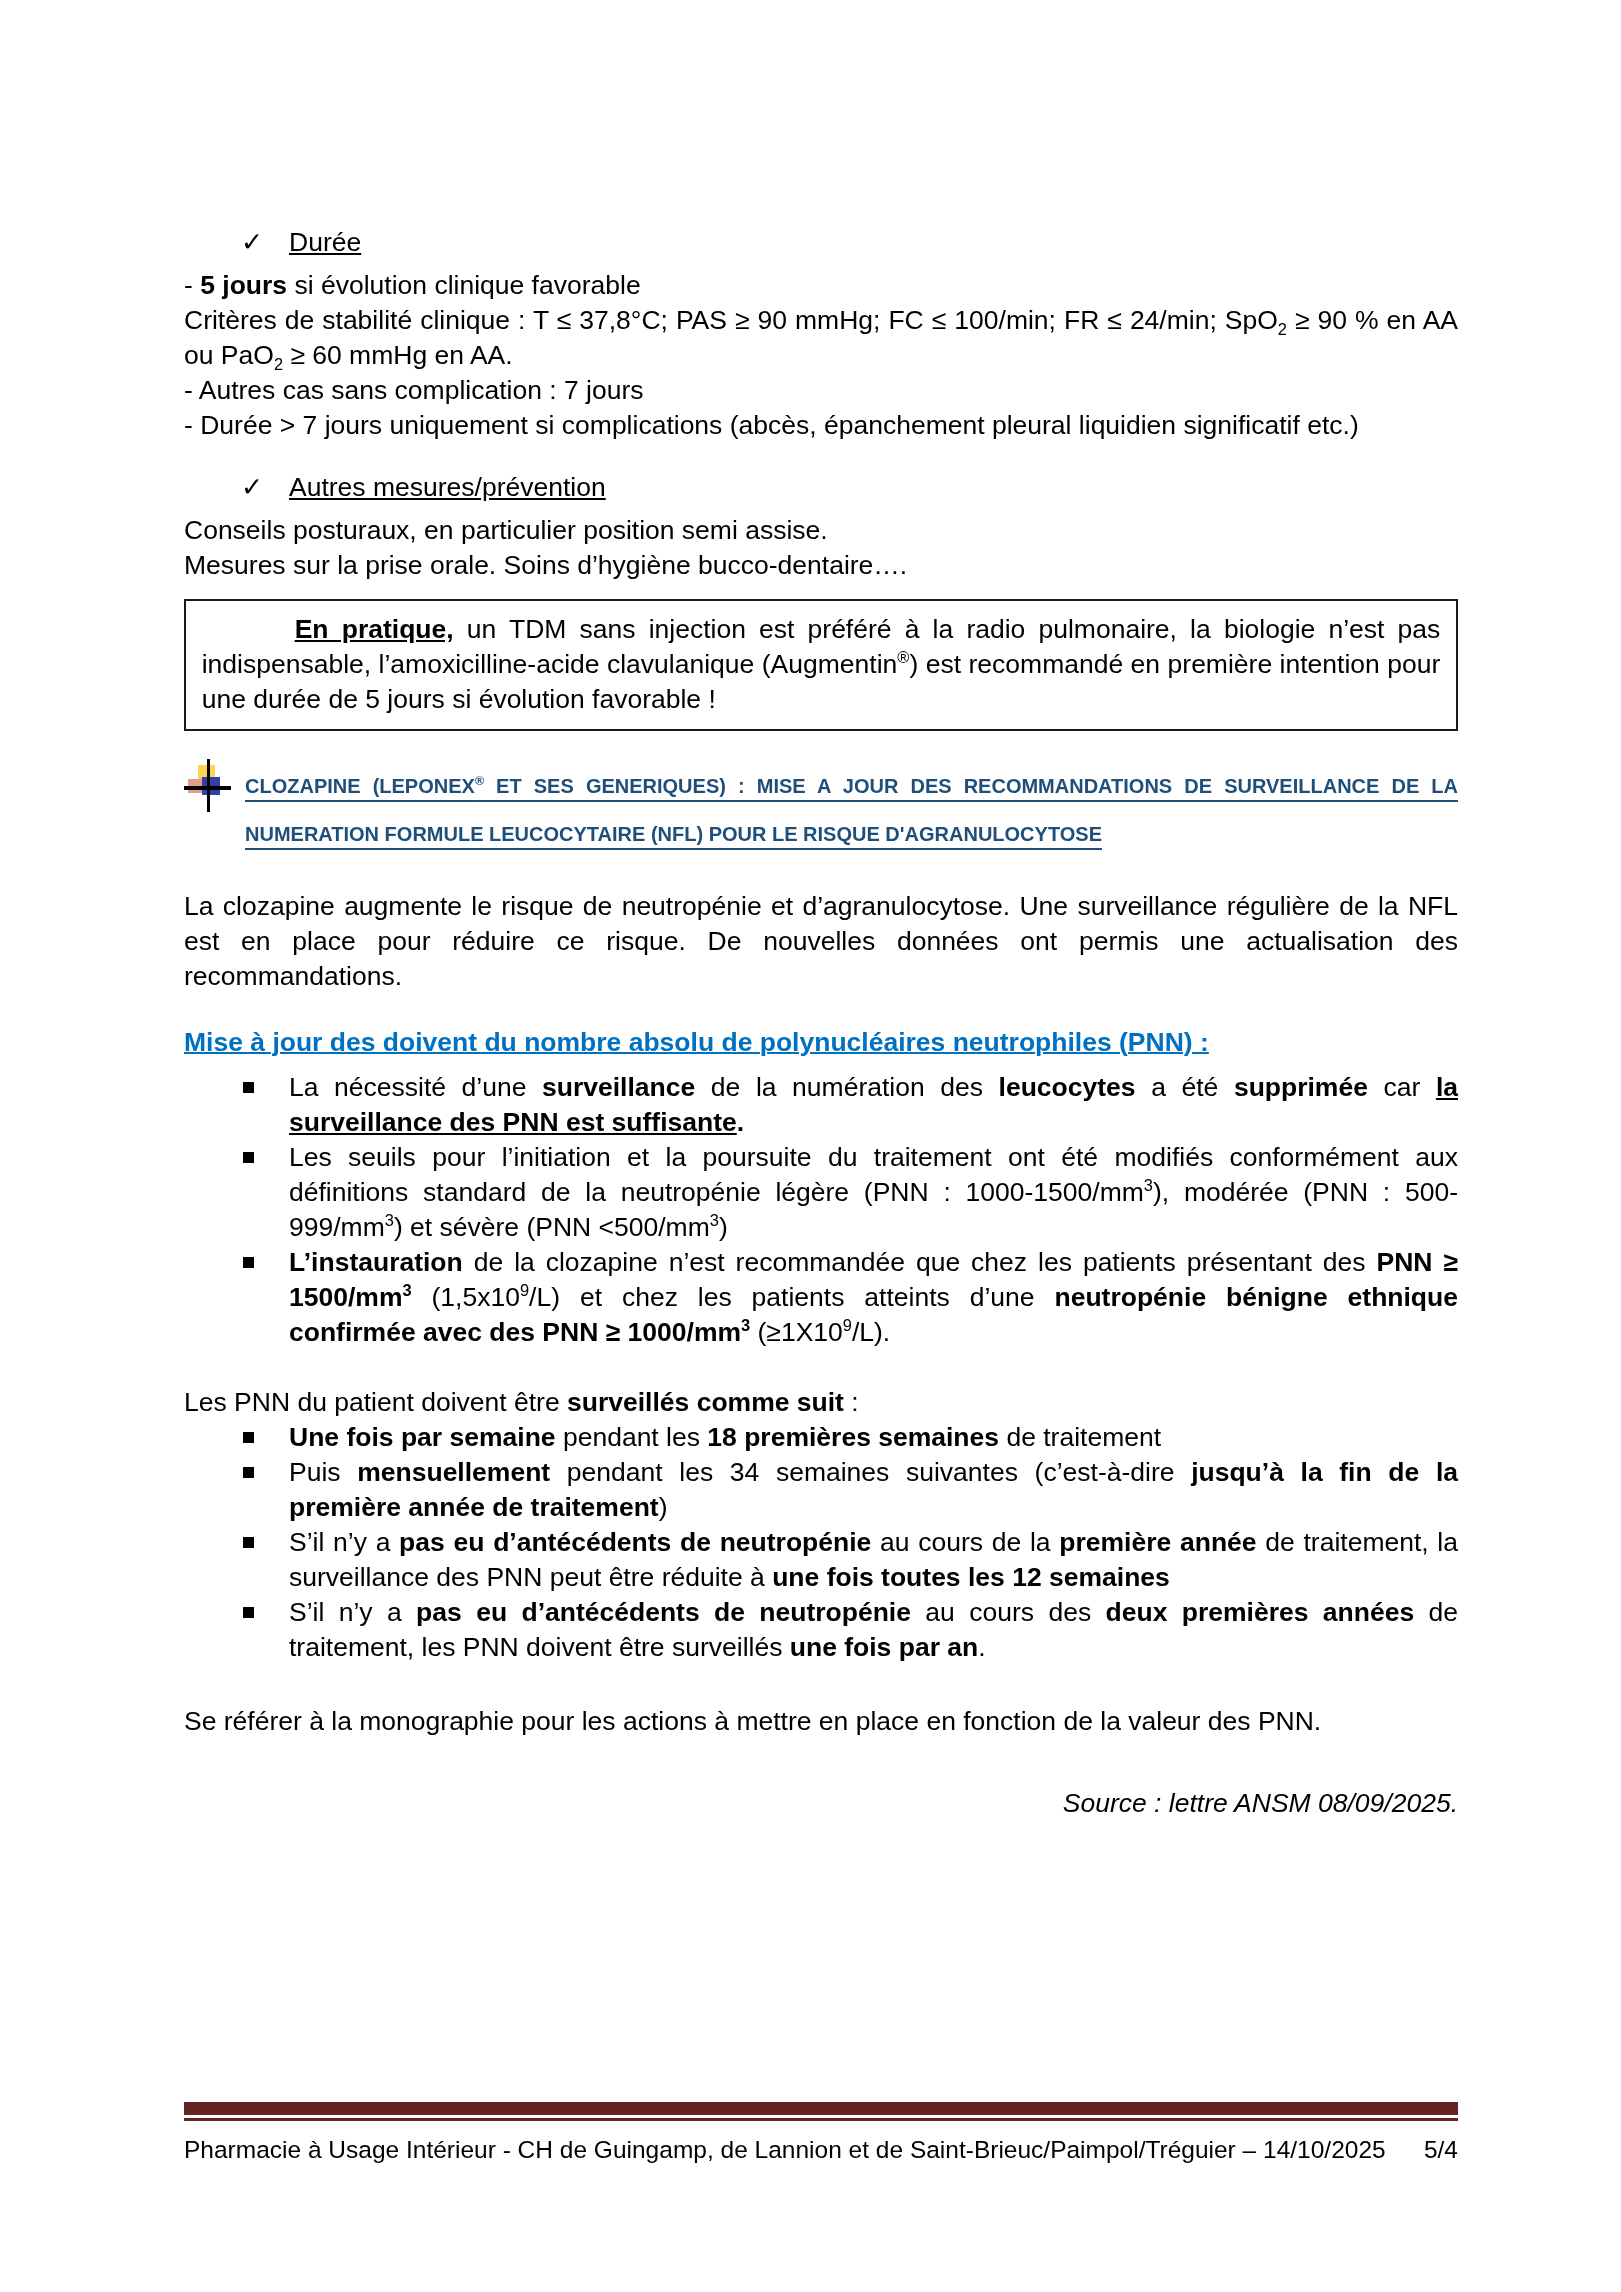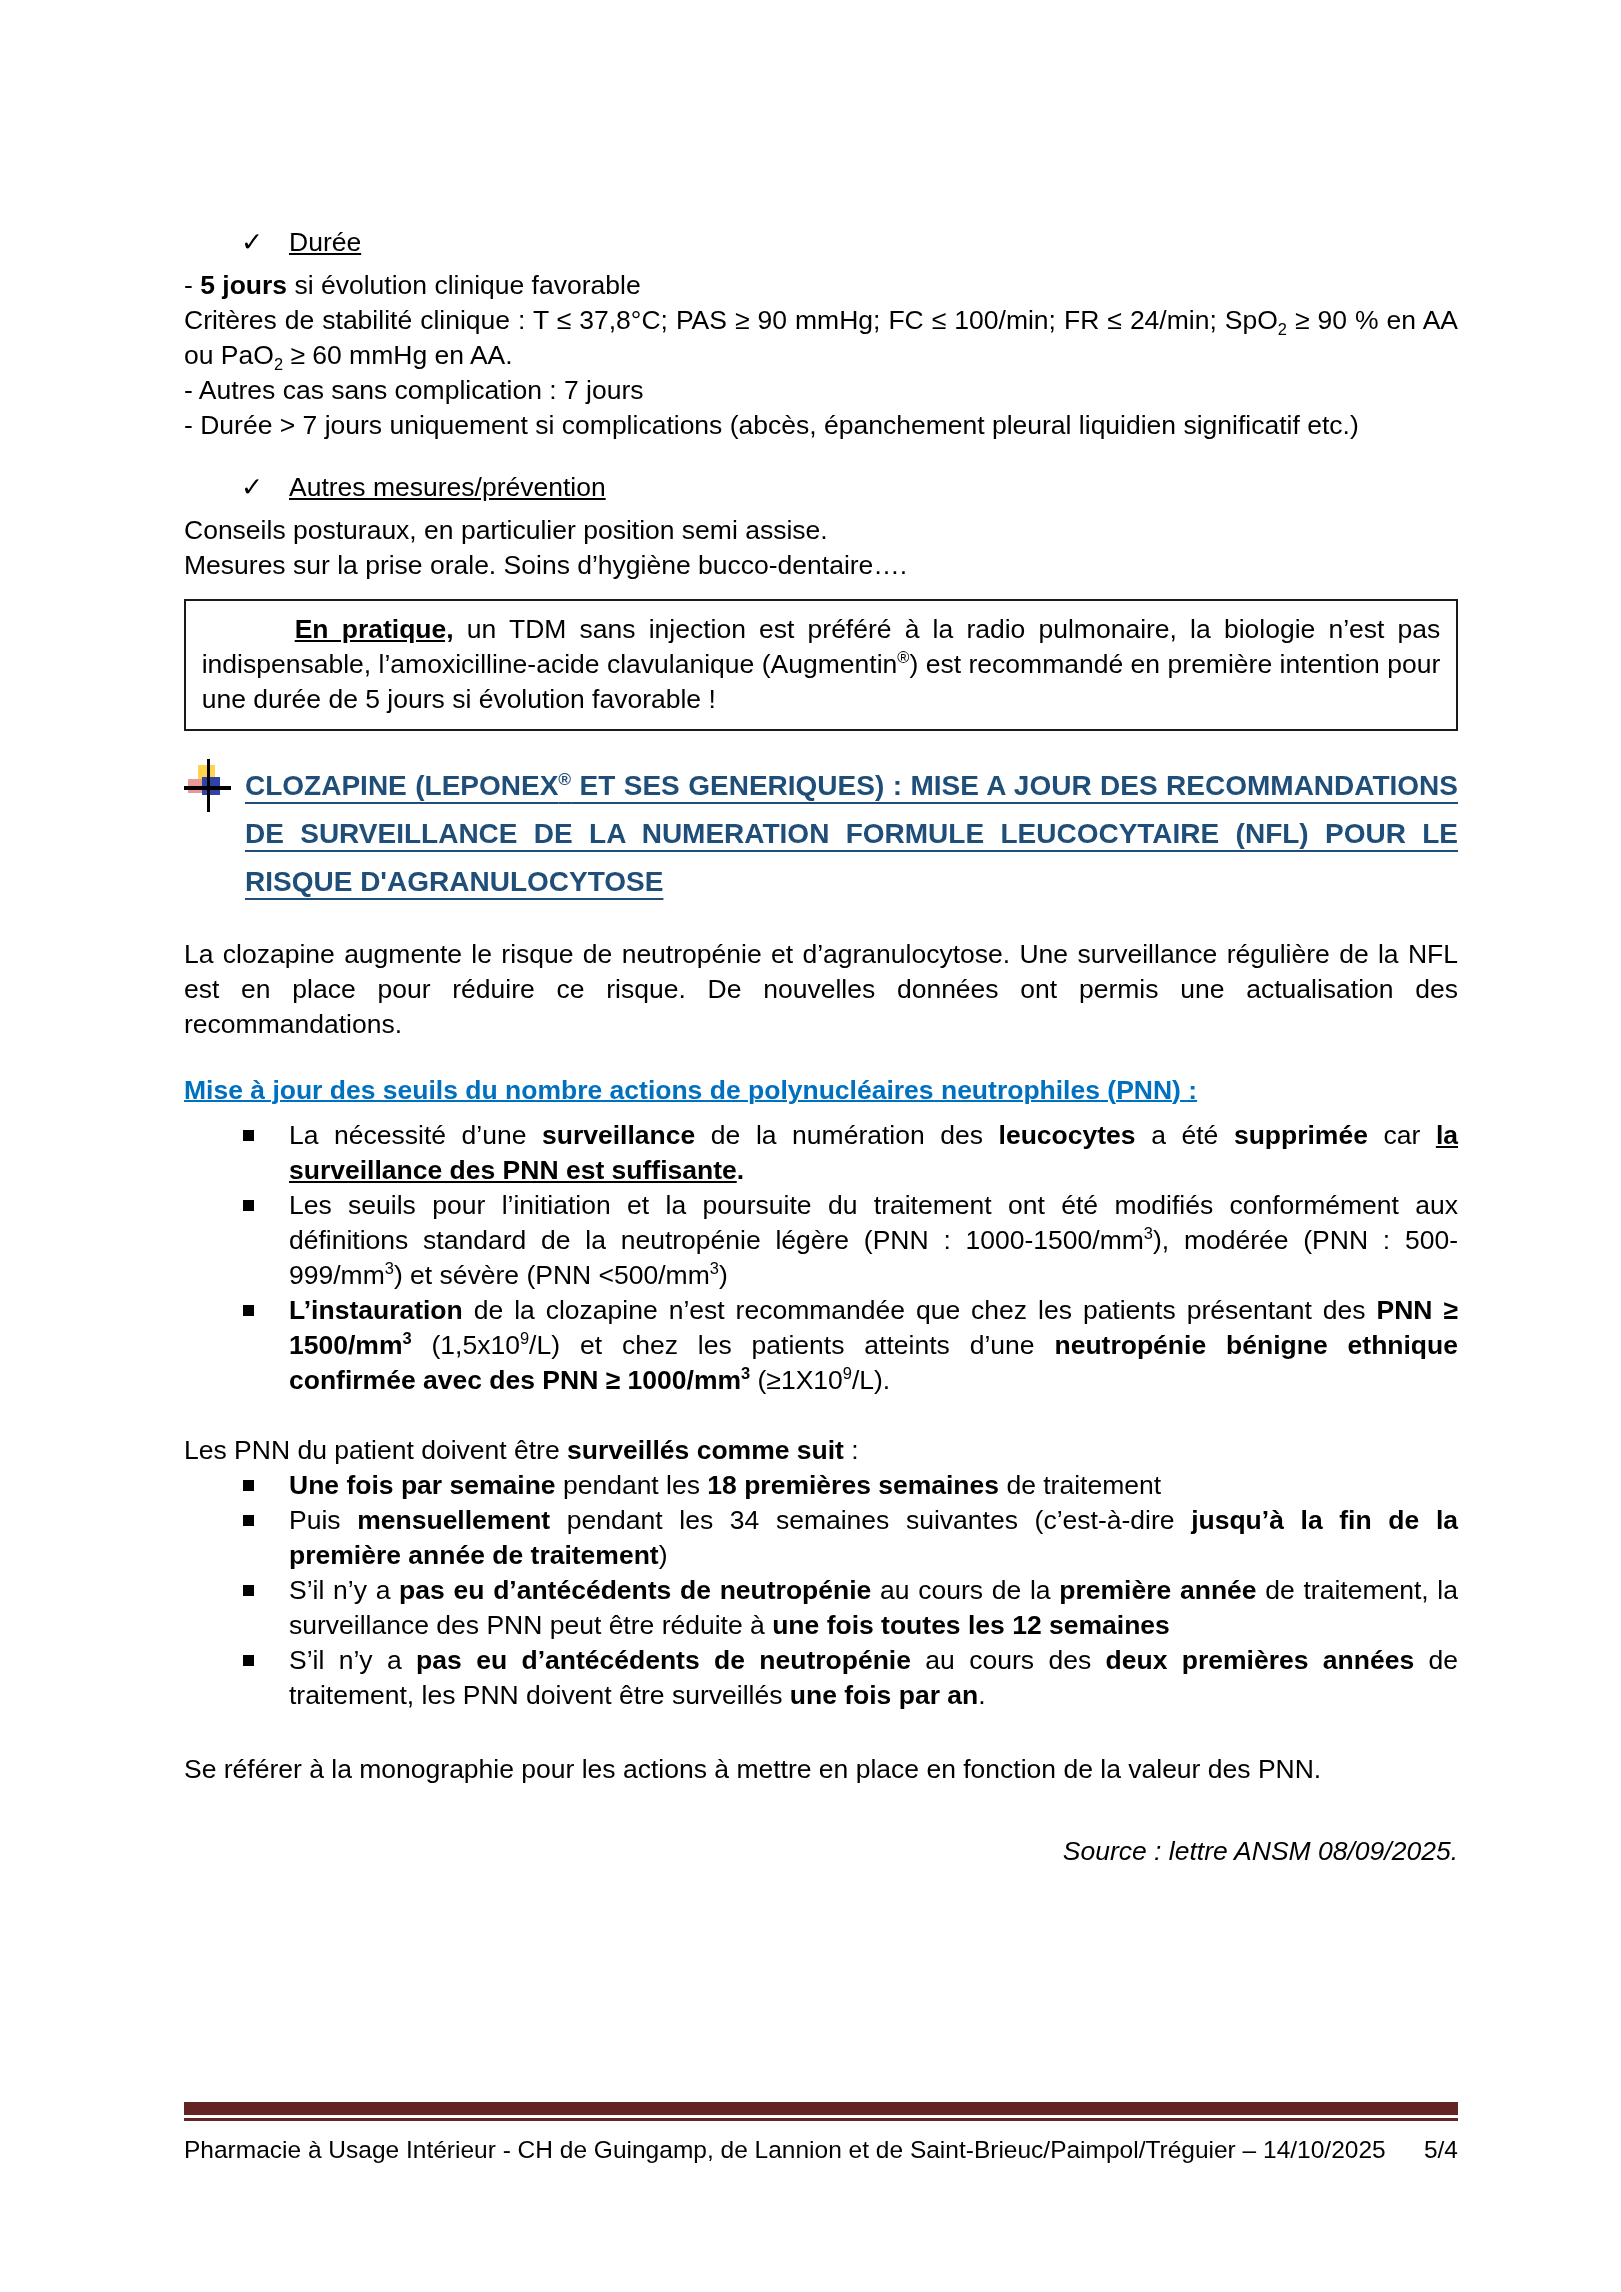--- a/index.html
+++ b/index.html
@@ -21,21 +21,21 @@
   .para{margin:0;}
   .justify{text-align:justify;}
   .check{position:relative;padding-left:105px;margin-bottom:7.8px;}
   .checkmark{position:absolute;left:57px;top:0;}
   .check-label{text-decoration:underline;}
   .box{border:2px solid #1a1a1a;padding:11.8px 15.7px;margin-top:0;}
   .box .para{text-indent:93px;}
   .source{text-align:right;font-style:italic;margin-top:7.8px;}
   .heading-wrap{position:relative;padding-left:61px;}
   .heading-text{
-    color:#1F4E79;font-weight:bold;font-size:28px;line-height:48px;
+    color:#1F4E79;font-weight:bold;font-size:20px;line-height:48px;
     text-align:justify;text-decoration:underline;
     text-decoration-thickness:2px;text-underline-offset:6.9px;
   }
   .h-icon{position:absolute;left:0;top:2.9px;width:49px;height:51px;}
   .h-icon .sq-yellow{position:absolute;left:13.7px;top:0;width:17.6px;height:15.7px;background:#FFD34D;}
   .h-icon .sq-pink{position:absolute;left:3.9px;top:13.7px;width:13.7px;height:13.7px;background:#E89B94;}
   .h-icon .sq-blue{position:absolute;left:17.6px;top:11.8px;width:18.6px;height:17.6px;background:#3142A6;}
   .h-icon .bar-v{position:absolute;left:22.5px;top:-5.9px;width:3.9px;height:53px;background:#000;}
   .h-icon .bar-h{position:absolute;left:0;top:20.6px;width:47px;height:3.9px;background:#000;}
   .subheading{
@@ -76,21 +76,21 @@
           <i class="sq-pink"></i>
           <i class="sq-blue"></i>
           <i class="bar-v"></i>
           <i class="bar-h"></i>
         </span>
         <div class="heading-text"><span>CLOZAPINE (LEPONEX</span><span class="sup">®</span><span> ET SES GENERIQUES) : MISE A JOUR DES RECOMMANDATIONS DE SURVEILLANCE DE LA NUMERATION FORMULE LEUCOCYTAIRE (NFL) POUR LE RISQUE D'AGRANULOCYTOSE</span></div>
       </div>
       <div class="sp-md"></div>
       <div class="para justify"><span>La clozapine augmente le risque de neutropénie et d’agranulocytose. Une surveillance régulière de la NFL est en place pour réduire ce risque. De nouvelles données ont permis une actualisation des recommandations.</span></div>
       <div class="sp-md"></div>
-      <div class="subheading"><span>Mise à jour des seuils du nombre actions de polynucléaires neutrophiles (PNN) :</span></div>
+      <div class="subheading"><span>Mise à jour des doivent du nombre absolu de polynucléaires neutrophiles (PNN) :</span></div>
       <div class="bullet"><span class="sq"></span><span>La nécessité d’une </span><span class="b">surveillance</span><span> de la numération des </span><span class="b">leucocytes</span><span> a été </span><span class="b">supprimée</span><span> car </span><span class="b u">la surveillance des PNN est suffisante</span><span class="b">.</span></div>
       <div class="bullet"><span class="sq"></span><span>Les seuils pour l’initiation et la poursuite du traitement ont été modifiés conformément aux définitions standard de la neutropénie légère (PNN : 1000-1500/mm</span><span class="sup">3</span><span>), modérée (PNN : 500-999/mm</span><span class="sup">3</span><span>) et sévère (PNN &lt;500/mm</span><span class="sup">3</span><span>)</span></div>
       <div class="bullet"><span class="sq"></span><span class="b">L’instauration</span><span> de la clozapine n’est recommandée que chez les patients présentant des </span><span class="b">PNN ≥ 1500/mm</span><span class="b sup">3</span><span> (1,5x10</span><span class="sup">9</span><span>/L) et chez les patients atteints d’une </span><span class="b">neutropénie bénigne ethnique confirmée avec des PNN ≥ 1000/mm</span><span class="b sup">3</span><span> (≥1X10</span><span class="sup">9</span><span>/L).</span></div>
       <div class="sp-lg"></div>
       <div class="para"><span>Les PNN du patient doivent être </span><span class="b">surveillés comme suit</span><span> :</span></div>
       <div class="bullet"><span class="sq"></span><span class="b">Une fois par semaine</span><span> pendant les </span><span class="b">18 premières semaines</span><span> de traitement</span></div>
       <div class="bullet"><span class="sq"></span><span>Puis </span><span class="b">mensuellement</span><span> pendant les 34 semaines suivantes (c’est-à-dire </span><span class="b">jusqu’à la fin de la première année de traitement</span><span>)</span></div>
       <div class="bullet"><span class="sq"></span><span>S’il n’y a </span><span class="b">pas eu d’antécédents de neutropénie</span><span> au cours de la </span><span class="b">première année</span><span> de traitement, la surveillance des PNN peut être réduite à </span><span class="b">une fois toutes les 12 semaines</span></div>
       <div class="bullet"><span class="sq"></span><span>S’il n’y a </span><span class="b">pas eu d’antécédents de neutropénie</span><span> au cours des </span><span class="b">deux premières années</span><span> de traitement, les PNN doivent être surveillés </span><span class="b">une fois par an</span><span>.</span></div>
       <div class="sp-xl"></div>

